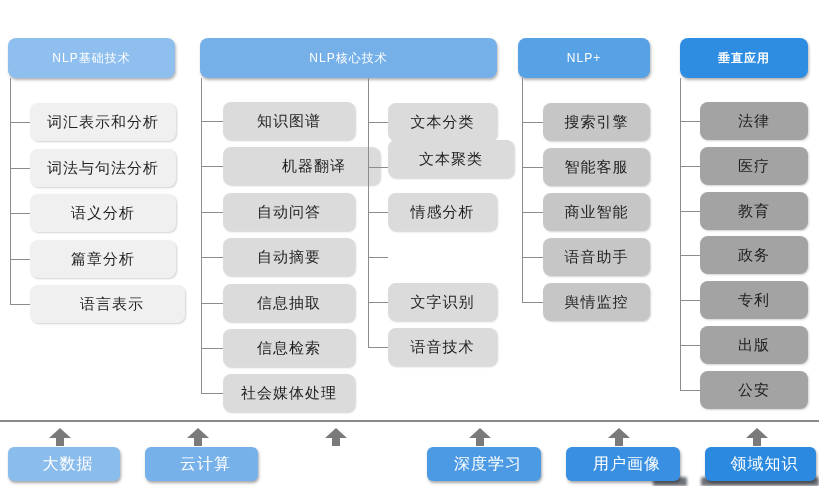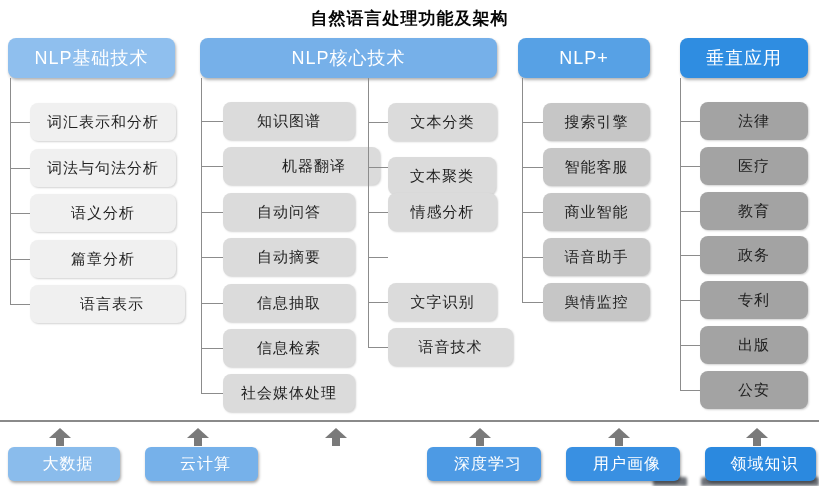--- a/index.html
+++ b/index.html
@@ -18,21 +18,21 @@
     text-align: center;
     font-size: 17px;
     font-weight: bold;
     color: #050505;
     letter-spacing: 1px;
   }
   .hdr {
     position: absolute;
     border-radius: 8px;
     color: #ffffff;
-    font-size: 18px;
+    font-size: 12px;
     font-weight: 500;
     display: flex;
     align-items: center;
     justify-content: center;
     box-shadow: 1px 2px 3px rgba(0,0,0,0.30);
     letter-spacing: 1px;
   }
   .item {
     position: absolute;
     border-radius: 8px;
@@ -84,21 +84,20 @@
     display: inline-block;
     height: 10px;
     background: #4b5058;
     border-radius: 2px;
   }
 </style>
 </head>
 <body>
 
 <div id="stage">
-  <div class="title">自然语言处理功能及架构</div>
   <div class="separator" style="background: rgb(138, 138, 138);"></div>
   <div class="watermark">
     <span style="width:34px"></span>
     <span style="width:118px"></span>
   </div>
 <div class="hdr" style="left: 8px; top: 38px; width: 167px; height: 40px; background: rgb(143, 191, 238);">NLP基础技术</div>
     <div class="vline" style="left: 10px; top: 78px; height: 226px; background: rgb(140, 140, 140);"></div>
     <div class="hline" style="left: 10px; top: 122px; width: 20px; background: rgb(140, 140, 140);"></div>
     <div class="item" style="left: 30px; top: 103px; width: 146px; height: 38px; background: rgb(240, 240, 240);">词汇表示和分析</div>
     <div class="hline" style="left: 10px; top: 168px; width: 20px; background: rgb(140, 140, 140);"></div>
@@ -122,41 +121,41 @@
     <div class="hline" style="left: 201px; top: 303px; width: 22px; background: rgb(140, 140, 140);"></div>
     <div class="item" style="left: 223px; top: 284px; width: 132px; height: 38px; background: rgb(219, 219, 219);">信息抽取</div>
     <div class="hline" style="left: 201px; top: 348px; width: 22px; background: rgb(140, 140, 140);"></div>
     <div class="item" style="left: 223px; top: 329px; width: 132px; height: 38px; background: rgb(219, 219, 219);">信息检索</div>
     <div class="hline" style="left: 201px; top: 393px; width: 22px; background: rgb(140, 140, 140);"></div>
     <div class="item" style="left: 223px; top: 374px; width: 132px; height: 38px; background: rgb(219, 219, 219);">社会媒体处理</div>
     <div class="vline" style="left: 368px; top: 78px; height: 269px; background: rgb(140, 140, 140);"></div>
     <div class="hline" style="left: 368px; top: 122px; width: 20px; background: rgb(140, 140, 140);"></div>
     <div class="item" style="left: 388px; top: 103px; width: 109px; height: 38px; background: rgb(219, 219, 219);">文本分类</div>
     <div class="hline" style="left: 368px; top: 167px; width: 20px; background: rgb(140, 140, 140);"></div>
-    <div class="item" style="left: 388px; top: 157px; width: 108px; height: 38px; background: rgb(219, 219, 219);">文本聚类</div>
+    <div class="item" style="left: 388px; top: 140px; width: 126px; height: 38px; background: rgb(219, 219, 219);">文本聚类</div>
     <div class="hline" style="left: 368px; top: 212px; width: 20px; background: rgb(140, 140, 140);"></div>
     <div class="item" style="left: 388px; top: 193px; width: 109px; height: 38px; background: rgb(219, 219, 219);">情感分析</div>
     <div class="hline" style="left: 368px; top: 257px; width: 20px; background: rgb(140, 140, 140);"></div>
     <div class="hline" style="left: 368px; top: 302px; width: 20px; background: rgb(140, 140, 140);"></div>
     <div class="item" style="left: 388px; top: 283px; width: 109px; height: 38px; background: rgb(219, 219, 219);">文字识别</div>
     <div class="hline" style="left: 368px; top: 347px; width: 20px; background: rgb(140, 140, 140);"></div>
-    <div class="item" style="left: 388px; top: 328px; width: 125px; height: 38px; background: rgb(219, 219, 219);">语音技术</div>
+    <div class="item" style="left: 388px; top: 328px; width: 109px; height: 38px; background: rgb(219, 219, 219);">语音技术</div>
     <div class="hdr" style="left: 518px; top: 38px; width: 132px; height: 40px; background: rgb(87, 161, 229);">NLP+</div>
     <div class="vline" style="left: 522px; top: 78px; height: 224px; background: rgb(140, 140, 140);"></div>
     <div class="hline" style="left: 522px; top: 122px; width: 21px; background: rgb(140, 140, 140);"></div>
     <div class="item" style="left: 543px; top: 103px; width: 107px; height: 38px; background: rgb(198, 198, 198);">搜索引擎</div>
     <div class="hline" style="left: 522px; top: 167px; width: 21px; background: rgb(140, 140, 140);"></div>
     <div class="item" style="left: 543px; top: 148px; width: 107px; height: 38px; background: rgb(198, 198, 198);">智能客服</div>
     <div class="hline" style="left: 522px; top: 212px; width: 21px; background: rgb(140, 140, 140);"></div>
     <div class="item" style="left: 543px; top: 193px; width: 107px; height: 38px; background: rgb(198, 198, 198);">商业智能</div>
     <div class="hline" style="left: 522px; top: 257px; width: 21px; background: rgb(140, 140, 140);"></div>
     <div class="item" style="left: 543px; top: 238px; width: 107px; height: 38px; background: rgb(198, 198, 198);">语音助手</div>
     <div class="hline" style="left: 522px; top: 302px; width: 21px; background: rgb(140, 140, 140);"></div>
     <div class="item" style="left: 543px; top: 283px; width: 107px; height: 38px; background: rgb(198, 198, 198); border-radius: 8px;">舆情监控</div>
-    <div class="hdr" style="left: 680px; top: 38px; width: 128px; height: 40px; background: rgb(47, 141, 225);">垂直应用</div>
+    <div class="hdr" style="left: 680px; top: 38px; width: 128px; height: 40px; background: rgb(47, 141, 225); font-weight: bold;">垂直应用</div>
     <div class="vline" style="left: 680px; top: 78px; height: 311.8px; background: rgb(140, 140, 140);"></div>
     <div class="hline" style="left: 680px; top: 121px; width: 20px; background: rgb(140, 140, 140);"></div>
     <div class="item" style="left: 700px; top: 102px; width: 108px; height: 38px; background: rgb(163, 163, 163);">法律</div>
     <div class="hline" style="left: 680px; top: 166px; width: 20px; background: rgb(140, 140, 140);"></div>
     <div class="item" style="left: 700px; top: 147px; width: 108px; height: 38px; background: rgb(163, 163, 163);">医疗</div>
     <div class="hline" style="left: 680px; top: 211px; width: 20px; background: rgb(140, 140, 140);"></div>
     <div class="item" style="left: 700px; top: 192px; width: 108px; height: 38px; background: rgb(163, 163, 163);">教育</div>
     <div class="hline" style="left: 680px; top: 255px; width: 20px; background: rgb(140, 140, 140);"></div>
     <div class="item" style="left: 700px; top: 236px; width: 108px; height: 38px; background: rgb(163, 163, 163);">政务</div>
     <div class="hline" style="left: 680px; top: 300px; width: 20px; background: rgb(140, 140, 140);"></div>

